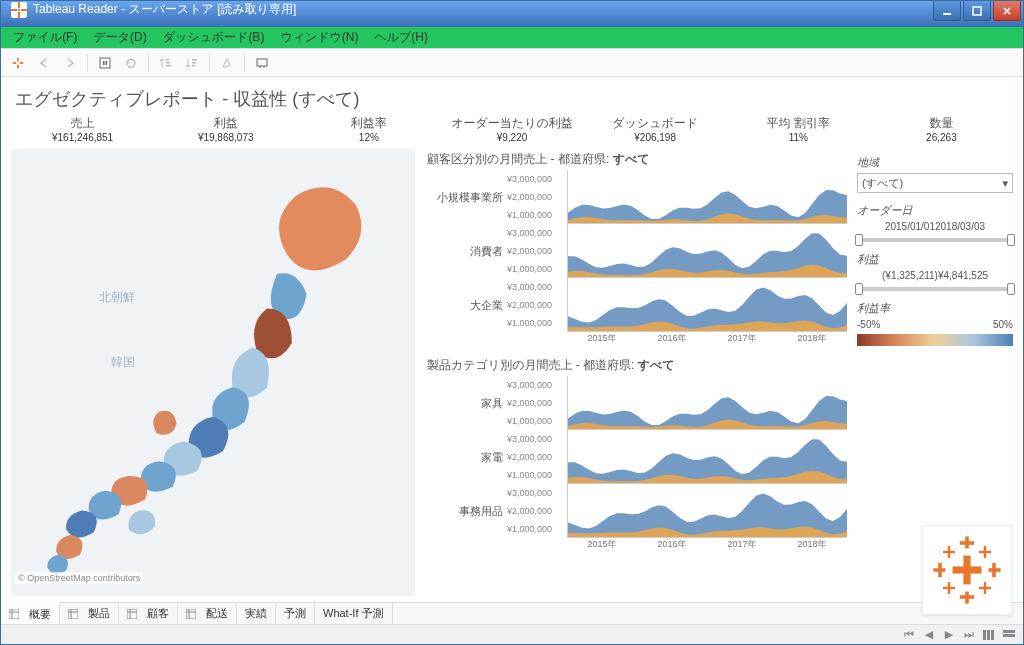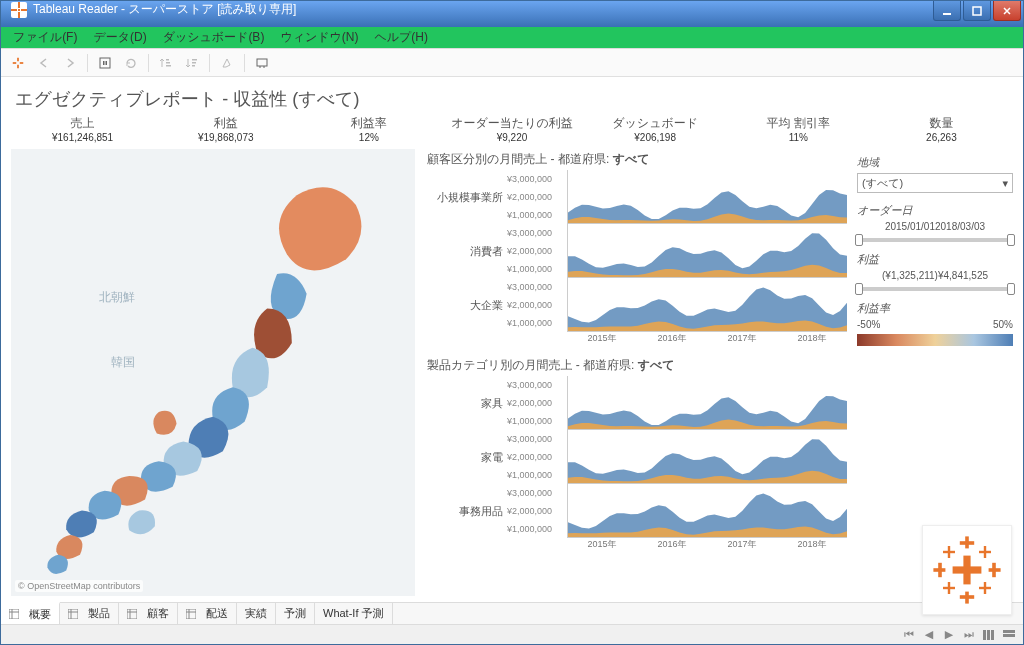--- a/index.html
+++ b/index.html
@@ -26,21 +26,21 @@
 .content { flex:1; display:flex; flex-direction:column; overflow:hidden; background:#fff;}
 .dash-title { font-size:18px; padding:10px 14px 4px; color:#555;}
 .kpis { display:flex; padding:0 10px 6px;}
 .kpi { flex:1; text-align:center;}
 .kpi-lbl{font-size:12px;color:#555;}
 .kpi-val{font-size:10px;color:#333;}
 
 .mainrow { flex:1; display:flex; overflow:hidden;}
 .map-col { width:420px; position:relative; padding:0 6px 6px 10px;}
 .map-box{ width:100%; height:100%; background:#f0f3f5; position:relative; overflow:hidden;}
-.map-credit{position:absolute;left:4px;bottom:4px;font-size:9px;color:#888;background:rgba(255,255,255,.7);padding:1px 3px;border-radius:2px;}
+.map-credit{position:absolute;left:4px;bottom:12px;font-size:9px;color:#888;background:rgba(255,255,255,.7);padding:1px 3px;border-radius:2px;}
 .map-label{position:absolute;font-size:12px;color:#9fb2bf;}
 
 .charts-col{ flex:1; padding:0 4px; overflow:hidden; display:flex;flex-direction:column;}
 .chart-hdr{font-size:12px;color:#555;padding:2px 0 2px 2px;}
 .chart-hdr b{font-weight:bold;}
 .chart-grp{display:flex;flex-direction:column;}
 .chart-row{display:flex;align-items:stretch;height:54px;}
 .chart-row-lbl{width:82px;display:flex;align-items:center;justify-content:flex-end;font-size:11px;color:#555;padding-right:4px;}
 .chart-ylabels{width:60px;display:flex;flex-direction:column;justify-content:space-around;align-items:flex-start;font-size:9px;color:#888;padding-right:3px;}
 .chart-plot{flex:1;border-left:1px solid #ccc;border-bottom:1px solid #ccc;position:relative;}

